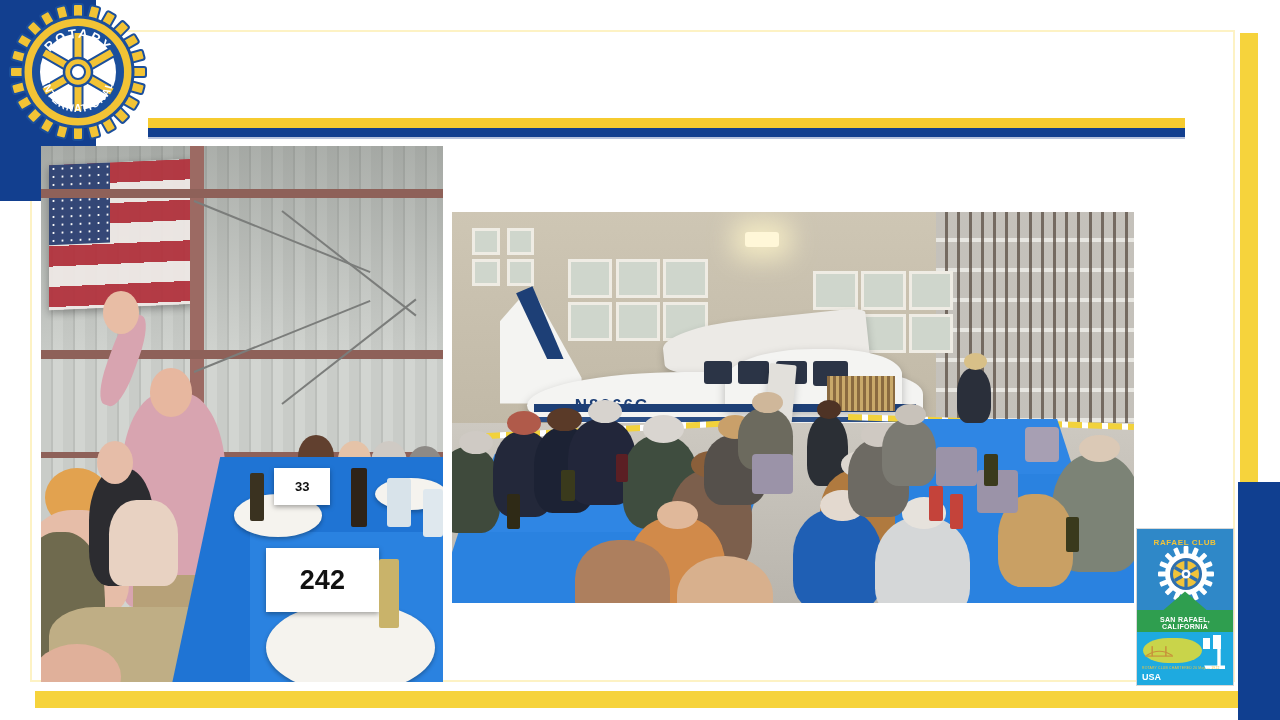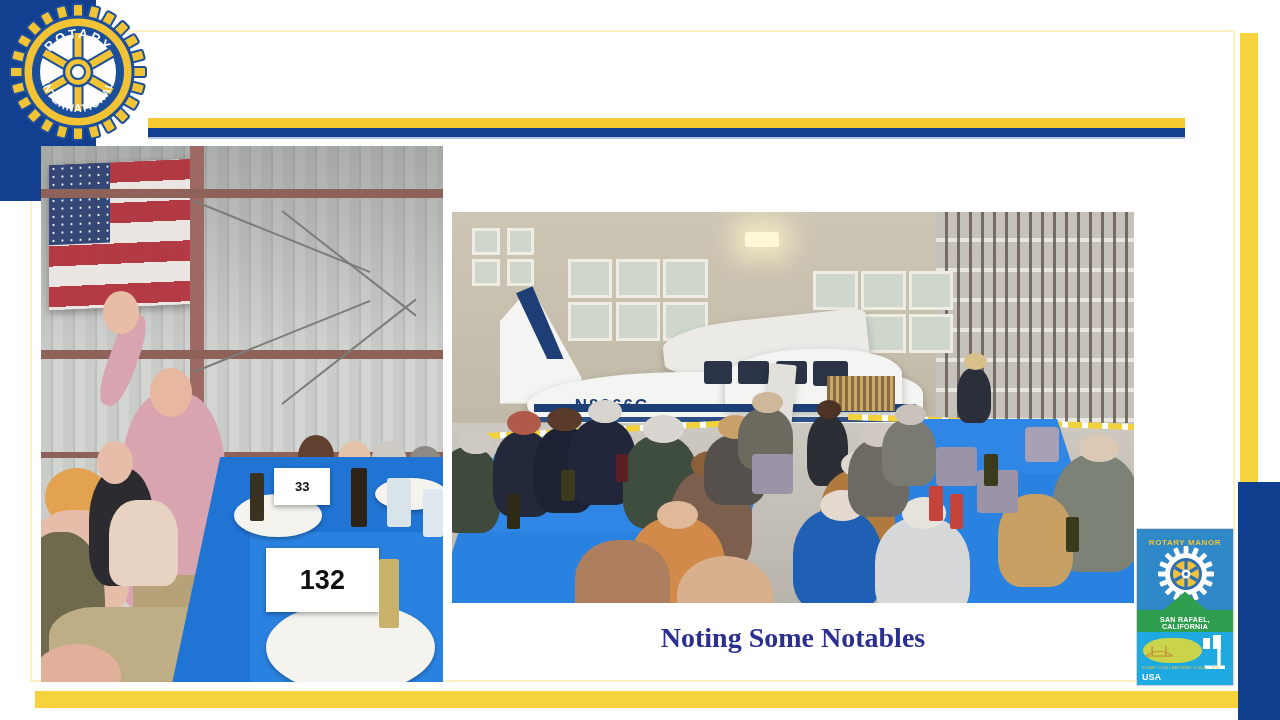--- a/index.html
+++ b/index.html
@@ -340,21 +340,21 @@
       <div class="person" style="left:79%; top:62%; width:16%; height:15%; background:#4a4b52;"></div>
       <div class="head" style="left:91%; top:56%; width:9%; height:8%; background:#8d8a86;"></div>
       <div class="person" style="left:88%; top:63%; width:16%; height:16%; background:#d6c3bb;"></div>
 
       <div class="tablecloth" style="left:38%; top:58%; width:70%; height:46%; transform:skewX(-12deg);"></div>
       <div class="tablecloth" style="left:52%; top:72%; width:60%; height:34%; background:#2a82e0;"></div>
       <div class="plate" style="left:48%; top:65%; width:22%; height:8%;"></div>
       <div class="plate" style="left:56%; top:85%; width:42%; height:17%;"></div>
       <div class="plate" style="left:83%; top:62%; width:18%; height:6%;"></div>
       <div class="card-num" style="left:58%; top:60%; width:14%; height:7%; font-size:13px;">33</div>
-      <div class="card-num" style="left:56%; top:75%; width:28%; height:12%; font-size:27px;">132</div>
+      <div class="card-num" style="left:56%; top:75%; width:28%; height:12%; font-size:27px;">242</div>
       <div class="bottle" style="left:77%; top:60%; width:4%; height:11%; background:#2e2318;"></div>
       <div class="bottle" style="left:52%; top:61%; width:3.5%; height:9%; background:#3a3220;"></div>
       <div class="bottle" style="left:84%; top:77%; width:5%; height:13%; background:#c9b36a;"></div>
       <div class="bottle" style="left:86%; top:62%; width:6%; height:9%; background:#d8e3ea; border-radius:3px;"></div>
       <div class="bottle" style="left:95%; top:64%; width:5%; height:9%; background:#dfe8ee; border-radius:3px;"></div>
     </div>
   </div>
 
   <div class="photo photo-right">
     <div class="scene">
@@ -453,25 +453,24 @@
       <div class="bottle" style="left:8%; top:72%; width:2%; height:9%; background:#2f2a16;"></div>
       <div class="bottle" style="left:16%; top:66%; width:2%; height:8%; background:#3a3a1c;"></div>
       <div class="bottle" style="left:24%; top:62%; width:1.8%; height:7%; background:#5b1f24;"></div>
       <div class="bottle" style="left:70%; top:70%; width:2%; height:9%; background:#c4433a;"></div>
       <div class="bottle" style="left:73%; top:72%; width:2%; height:9%; background:#c4433a;"></div>
       <div class="bottle" style="left:78%; top:62%; width:2%; height:8%; background:#3a3a1c;"></div>
       <div class="bottle" style="left:90%; top:78%; width:2%; height:9%; background:#3a3a1c;"></div>
     </div>
   </div>
 
-  <div class="caption">Noting Some Notables</div>
 
   <div class="badge">
     <div class="badge-sky"></div>
-    <div class="badge-title">ROTARY MANOR</div>
+    <div class="badge-title">RAFAEL CLUB</div>
     <div class="badge-wheel">
       <svg viewBox="0 0 56 56" xmlns="http://www.w3.org/2000/svg">
         <g transform="translate(28,28)">
           <g fill="#ffffff">
             <rect x="-2.4" y="-28" width="4.8" height="8" rx="1"></rect>
             <rect x="-2.4" y="-28" width="4.8" height="8" rx="1" transform="rotate(22.5)"></rect>
             <rect x="-2.4" y="-28" width="4.8" height="8" rx="1" transform="rotate(45)"></rect>
             <rect x="-2.4" y="-28" width="4.8" height="8" rx="1" transform="rotate(67.5)"></rect>
             <rect x="-2.4" y="-28" width="4.8" height="8" rx="1" transform="rotate(90)"></rect>
             <rect x="-2.4" y="-28" width="4.8" height="8" rx="1" transform="rotate(112.5)"></rect>

